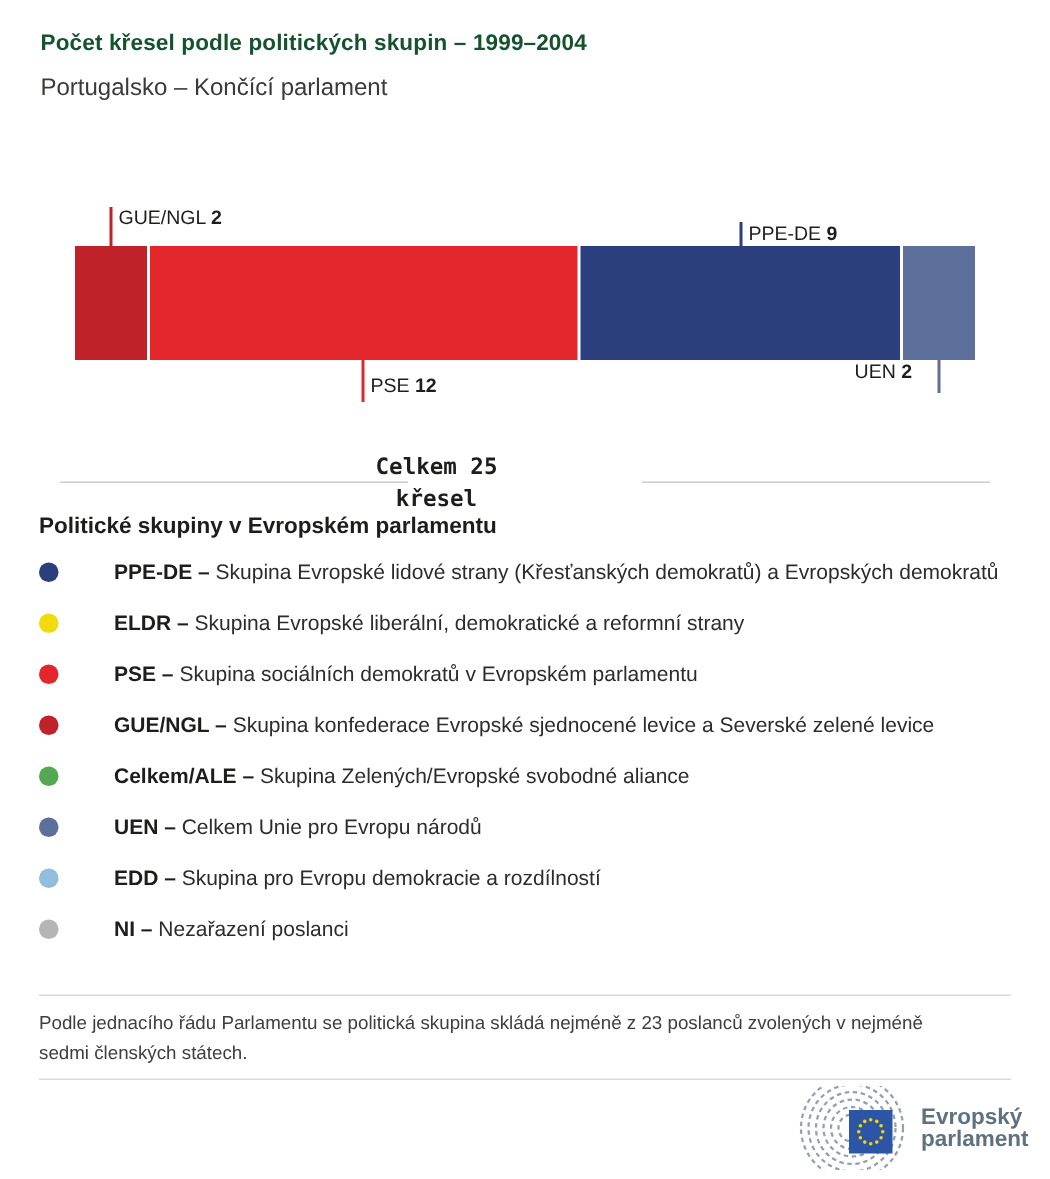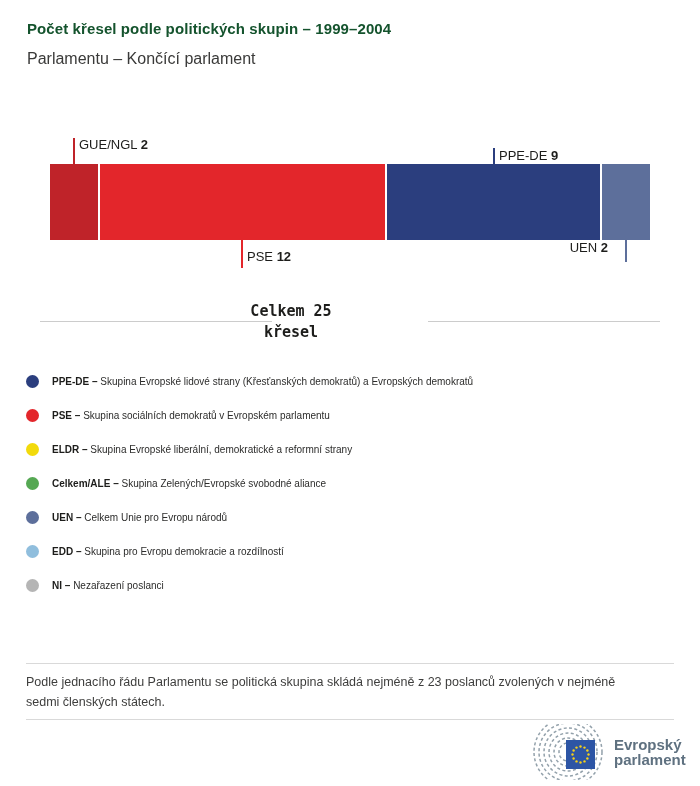--- a/index.html
+++ b/index.html
@@ -21,75 +21,80 @@
   .total-wrap { position:absolute; left:0; top:301px; width:582px; text-align:center;
                 font-family:"DejaVu Sans Mono", monospace; font-weight:bold; font-size:15px; line-height:21px; color:#1d1d1b; }
   .total-line { position:absolute; top:321px; height:1px; background:#cccccc; }
   .total-line.left { left:40px; width:232px; }
   .total-line.right { left:428px; width:232px; }
 
   .legend-heading { position:absolute; left:26px; top:342px; font-size:15px; font-weight:bold; color:#1d1d1b; }
   .legend-list { position:absolute; left:26px; top:364px; width:650px; }
   .legend-row { display:flex; align-items:center; height:34px; gap:13px; }
   .legend-dot { width:13px; height:13px; border-radius:50%; flex:0 0 13px; }
-  .legend-text { font-size:10px; color:#2c2c2b; }
+  .legend-text { font-size:14px; color:#2c2c2b;margin-left:24px; }
   .legend-text b { color:#1d1d1b; font-weight:bold; }
 
   .divider { position:absolute; left:26px; width:648px; height:1px; background:#d9d9d9; }
   .divider.one { top:663px; }
   .divider.two { top:719px; }
 
   .footnote { position:absolute; left:26px; top:672px; width:618px; font-size:12.5px; line-height:20px; color:#3e3e3d; }
 
   .source { position:absolute; left:26px; top:753px; font-size:13.5px; color:#1d1d1b; }
   .source b { font-weight:bold; }
 
   .logo { position:absolute; left:528px; top:724px; display:flex; align-items:center; }
   .logo-text { margin-left:8px; font-size:15px; line-height:15.5px; font-weight:bold; color:#5f7180; }
 </style>
 </head>
 <body>
 
 <div class="page">
 
   <div class="chart-title">Počet křesel podle politických skupin – 1999–2004</div>
-  <div class="chart-subtitle">Parlamentu – Končící parlament</div>
+  <div class="chart-subtitle">Portugalsko – Končící parlament</div>
 
   <div class="seat-bar">
       <div class="seg" style="flex-grow: 2; background: rgb(191, 35, 41);"></div>
       <div class="seg" style="flex-grow: 12; background: rgb(227, 38, 43);"></div>
       <div class="seg" style="flex-grow: 9; background: rgb(43, 62, 126);"></div>
       <div class="seg" style="flex-grow: 2; background: rgb(93, 111, 155);"></div>
     </div>
 
   <div class="total-line left"></div>
   <div class="total-line right"></div>
   <div class="total-wrap">
     <div>Celkem 25</div>
     <div>křesel</div>
   </div>
 
+  <div class="legend-heading">Politické skupiny v Evropském parlamentu</div>
 
   <div class="legend-list">
 
       <div class="legend-row">
         <span class="legend-dot" style="background: rgb(43, 62, 126);"></span>
         <span class="legend-text"><b>PPE-DE –</b>&nbsp;<span>Skupina Evropské lidové strany (Křesťanských demokratů) a Evropských demokratů</span></span>
       </div>
 
       <div class="legend-row">
+        <span class="legend-dot" style="background: rgb(242, 218, 12);"></span>
+        <span class="legend-text"><b>ELDR –</b>&nbsp;<span>Skupina Evropské liberální, demokratické a reformní strany</span></span>
+      </div>
+
+      <div class="legend-row">
         <span class="legend-dot" style="background: rgb(227, 38, 43);"></span>
         <span class="legend-text"><b>PSE –</b>&nbsp;<span>Skupina sociálních demokratů v Evropském parlamentu</span></span>
       </div>
 
       <div class="legend-row">
-        <span class="legend-dot" style="background: rgb(242, 218, 12);"></span>
-        <span class="legend-text"><b>ELDR –</b>&nbsp;<span>Skupina Evropské liberální, demokratické a reformní strany</span></span>
+        <span class="legend-dot" style="background: rgb(191, 35, 41);"></span>
+        <span class="legend-text"><b>GUE/NGL –</b>&nbsp;<span>Skupina konfederace Evropské sjednocené levice a Severské zelené levice</span></span>
       </div>
-
 
       <div class="legend-row">
         <span class="legend-dot" style="background: rgb(85, 168, 83);"></span>
         <span class="legend-text"><b>Celkem/ALE –</b>&nbsp;<span>Skupina Zelených/Evropské svobodné aliance</span></span>
       </div>
 
       <div class="legend-row">
         <span class="legend-dot" style="background: rgb(93, 111, 155);"></span>
         <span class="legend-text"><b>UEN –</b>&nbsp;<span>Celkem Unie pro Evropu národů</span></span>
       </div>

